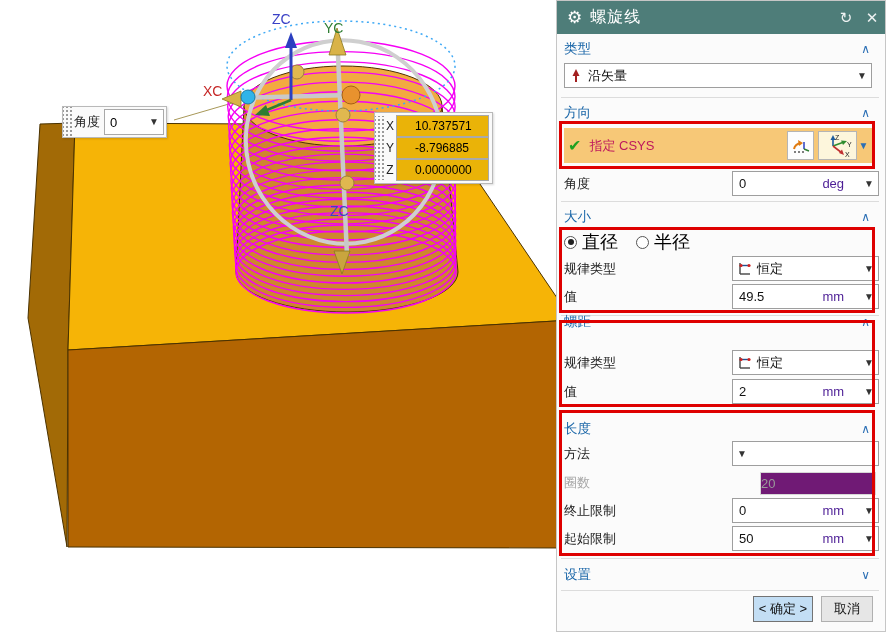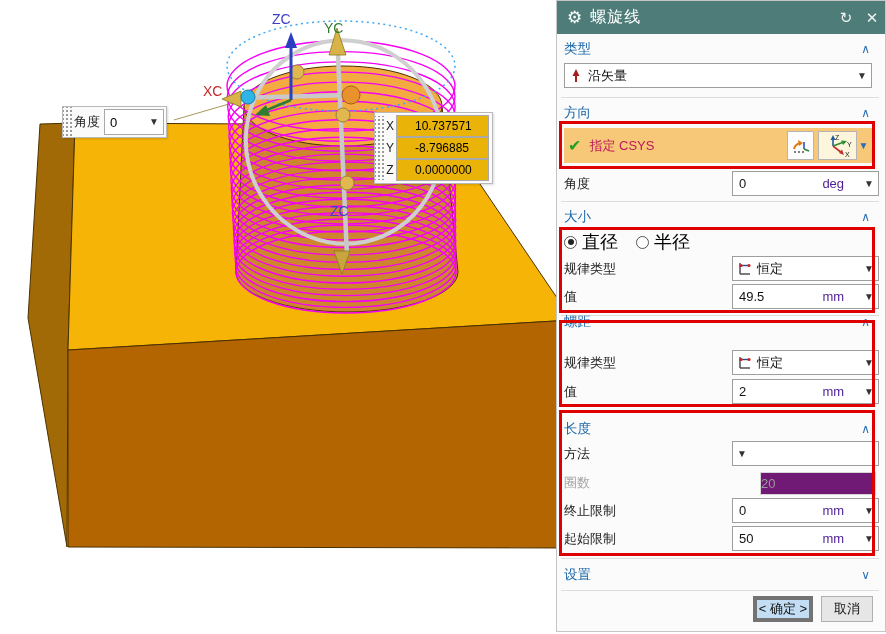--- a/index.html
+++ b/index.html
@@ -47,21 +47,21 @@
   .csys-row .check{color:#21a121;font-size:16px;margin-right:8px;}
   .csys-row .txt{font-size:13px;color:#be185d;}
   .icon-btn{margin-left:auto;width:27px;height:29px;background:#fdfdfd;border:1px solid #b5b5b5;display:flex;align-items:center;justify-content:center;box-sizing:border-box;}
   .icon-btn.triad{margin-left:4px;width:39px;background:#fdf6dc;}
   .csys-caret{width:13px;text-align:center;color:#2b6fb5;font-size:10px;}
   .radio{display:inline-flex;align-items:center;margin-right:18px;font-size:18px;color:#000000;text-align:center;}
   .rdot{width:13px;height:13px;border:1px solid #555;border-radius:50%;margin-right:5px;box-sizing:border-box;position:relative;background:#fff;}
   .rdot.on::after{content:"";position:absolute;left:2.5px;top:2.5px;width:6px;height:6px;border-radius:50%;background:#222;}
   .ann{position:absolute;border:3px solid #de0000;box-sizing:border-box;pointer-events:none;}
   .footer-btn{position:absolute;height:26px;font-size:13px;display:flex;align-items:center;justify-content:center;box-sizing:border-box;cursor:pointer;}
-  .ok{left:196px;width:60px;background:#c3def4;border:4px solid #737373;color:#111;}
+  .ok{left:196px;width:60px;background:#c3def4;border:1px solid #737373;color:#111;}
   .cancel{left:264px;width:52px;background:#e6e6e6;border:1px solid #b0b0b0;color:#111;}
 </style>
 </head>
 <body>
 
 <div class="viewport">
   <svg width="556" height="634" viewBox="0 0 556 634">
 
     <g>
       <polygon points="40,124 75,123 68,350 67,547 28,318" fill="#a26a06" stroke="#4a3200" stroke-width="1"></polygon>

